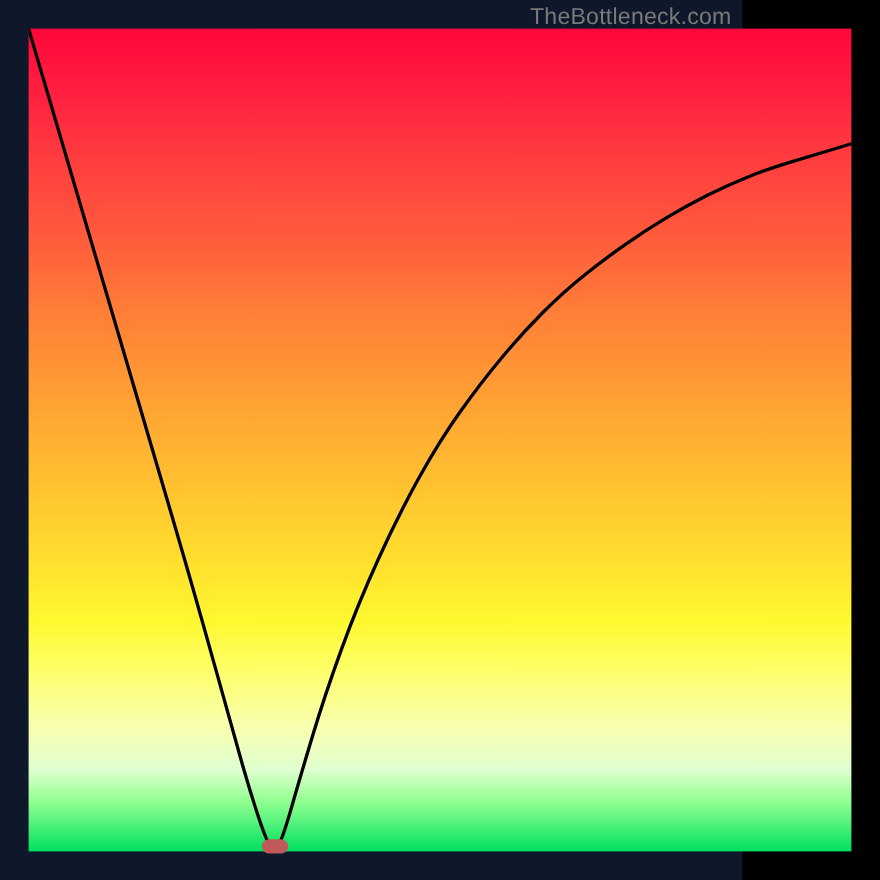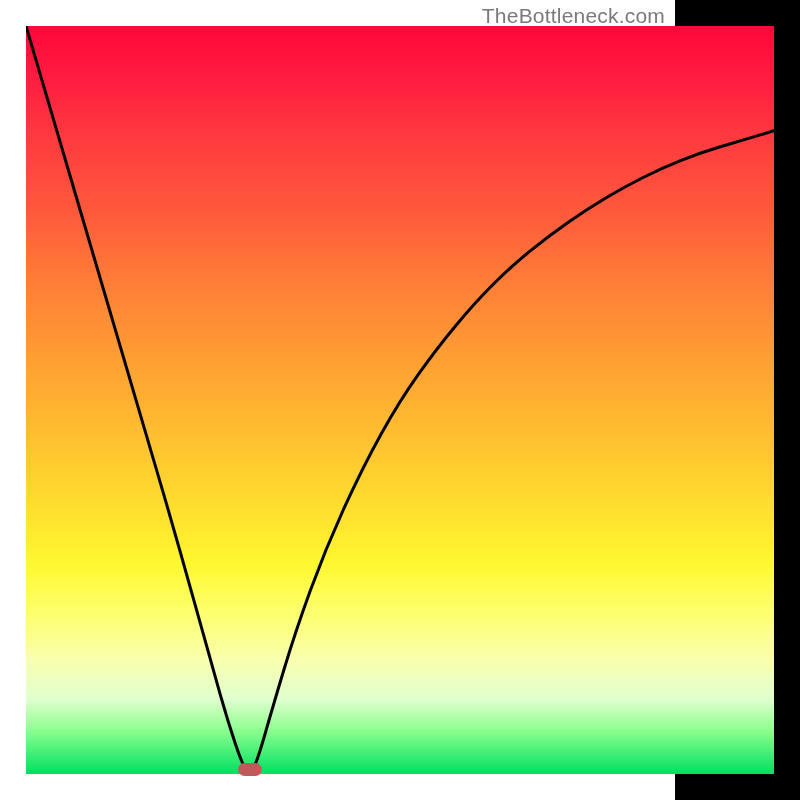--- a/index.html
+++ b/index.html
@@ -1,21 +1,21 @@
 <!DOCTYPE html>
 <html><head>
 <meta charset="utf-8">
 <style>
   * { margin: 0; padding: 0; box-sizing: border-box; }
   html, body { width: 800px; height: 800px; overflow: hidden; background: #000; font-family: Arial, sans-serif; }
   .frame {
     position: relative;
     width: 675px;
     height: 800px;
-    background: #ffffff;
+    background: #0f172a;
   }
   .plot {
     position: absolute;
     left: 26px;
     top: 26px;
     width: 748px;
     height: 748px;
     background: linear-gradient(to bottom,
       #ff073a 0%,
       #ff2040 8%,

